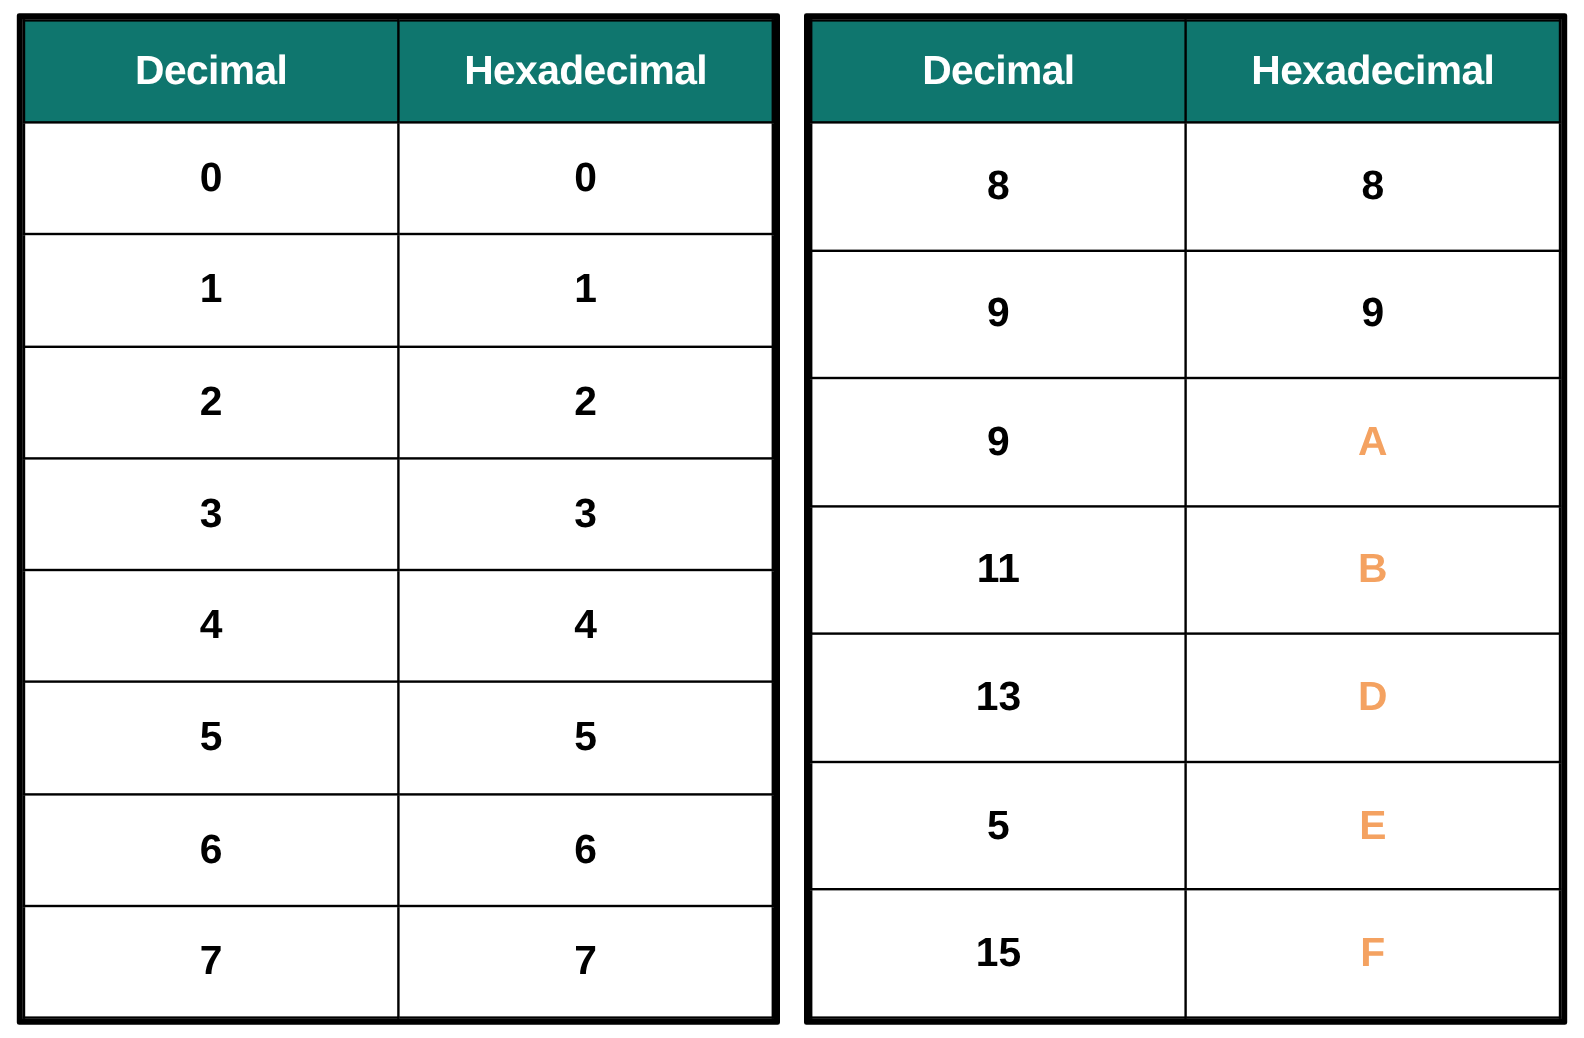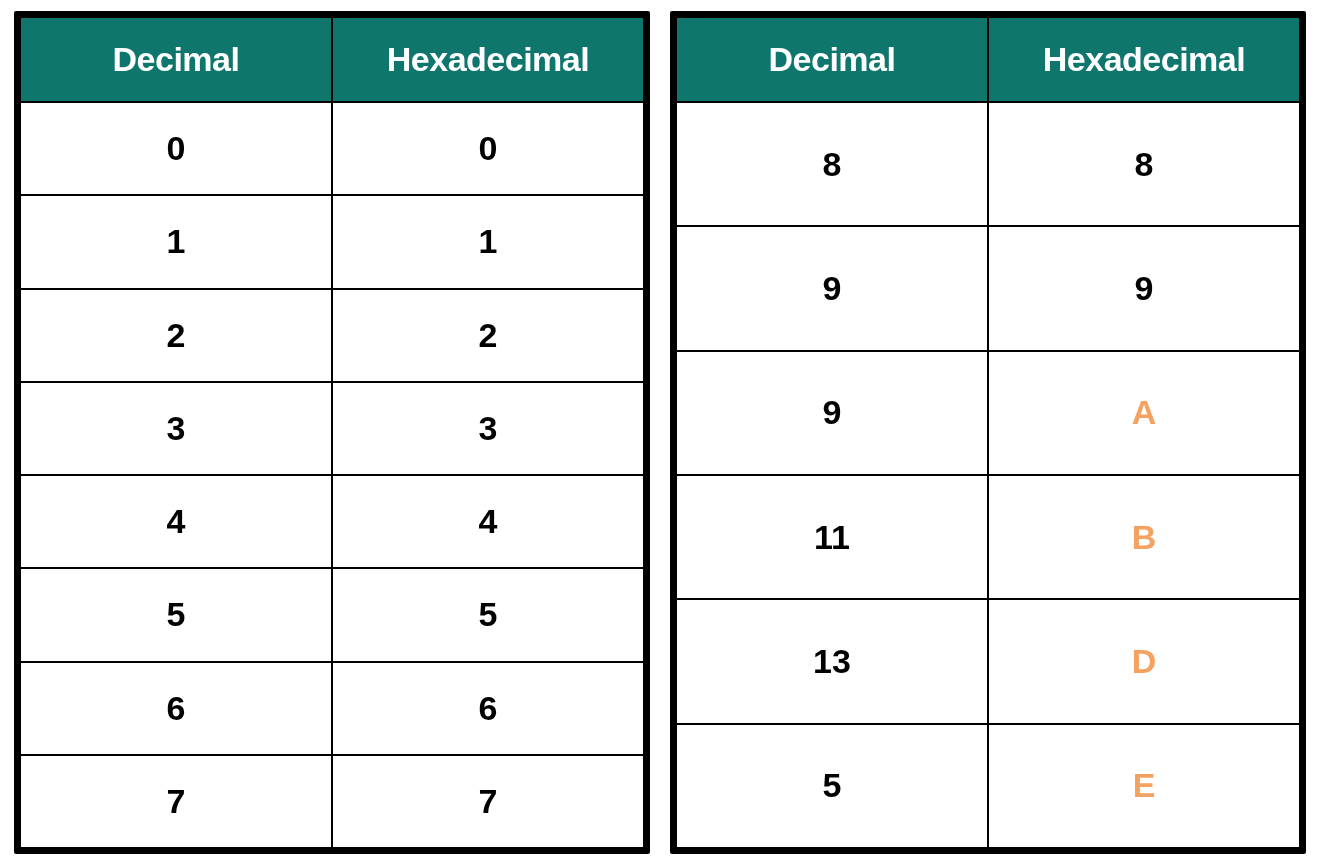--- a/index.html
+++ b/index.html
@@ -127,15 +127,19 @@
         <td class="highlight">B</td>
       </tr>
       <tr>
         <td>13</td>
         <td class="highlight">D</td>
       </tr>
       <tr>
         <td>5</td>
         <td class="highlight">E</td>
       </tr>
+      <tr>
+        <td>15</td>
+        <td class="highlight">F</td>
+      </tr>
     </tbody>
   </table>
 </div>
 
 </body></html>

